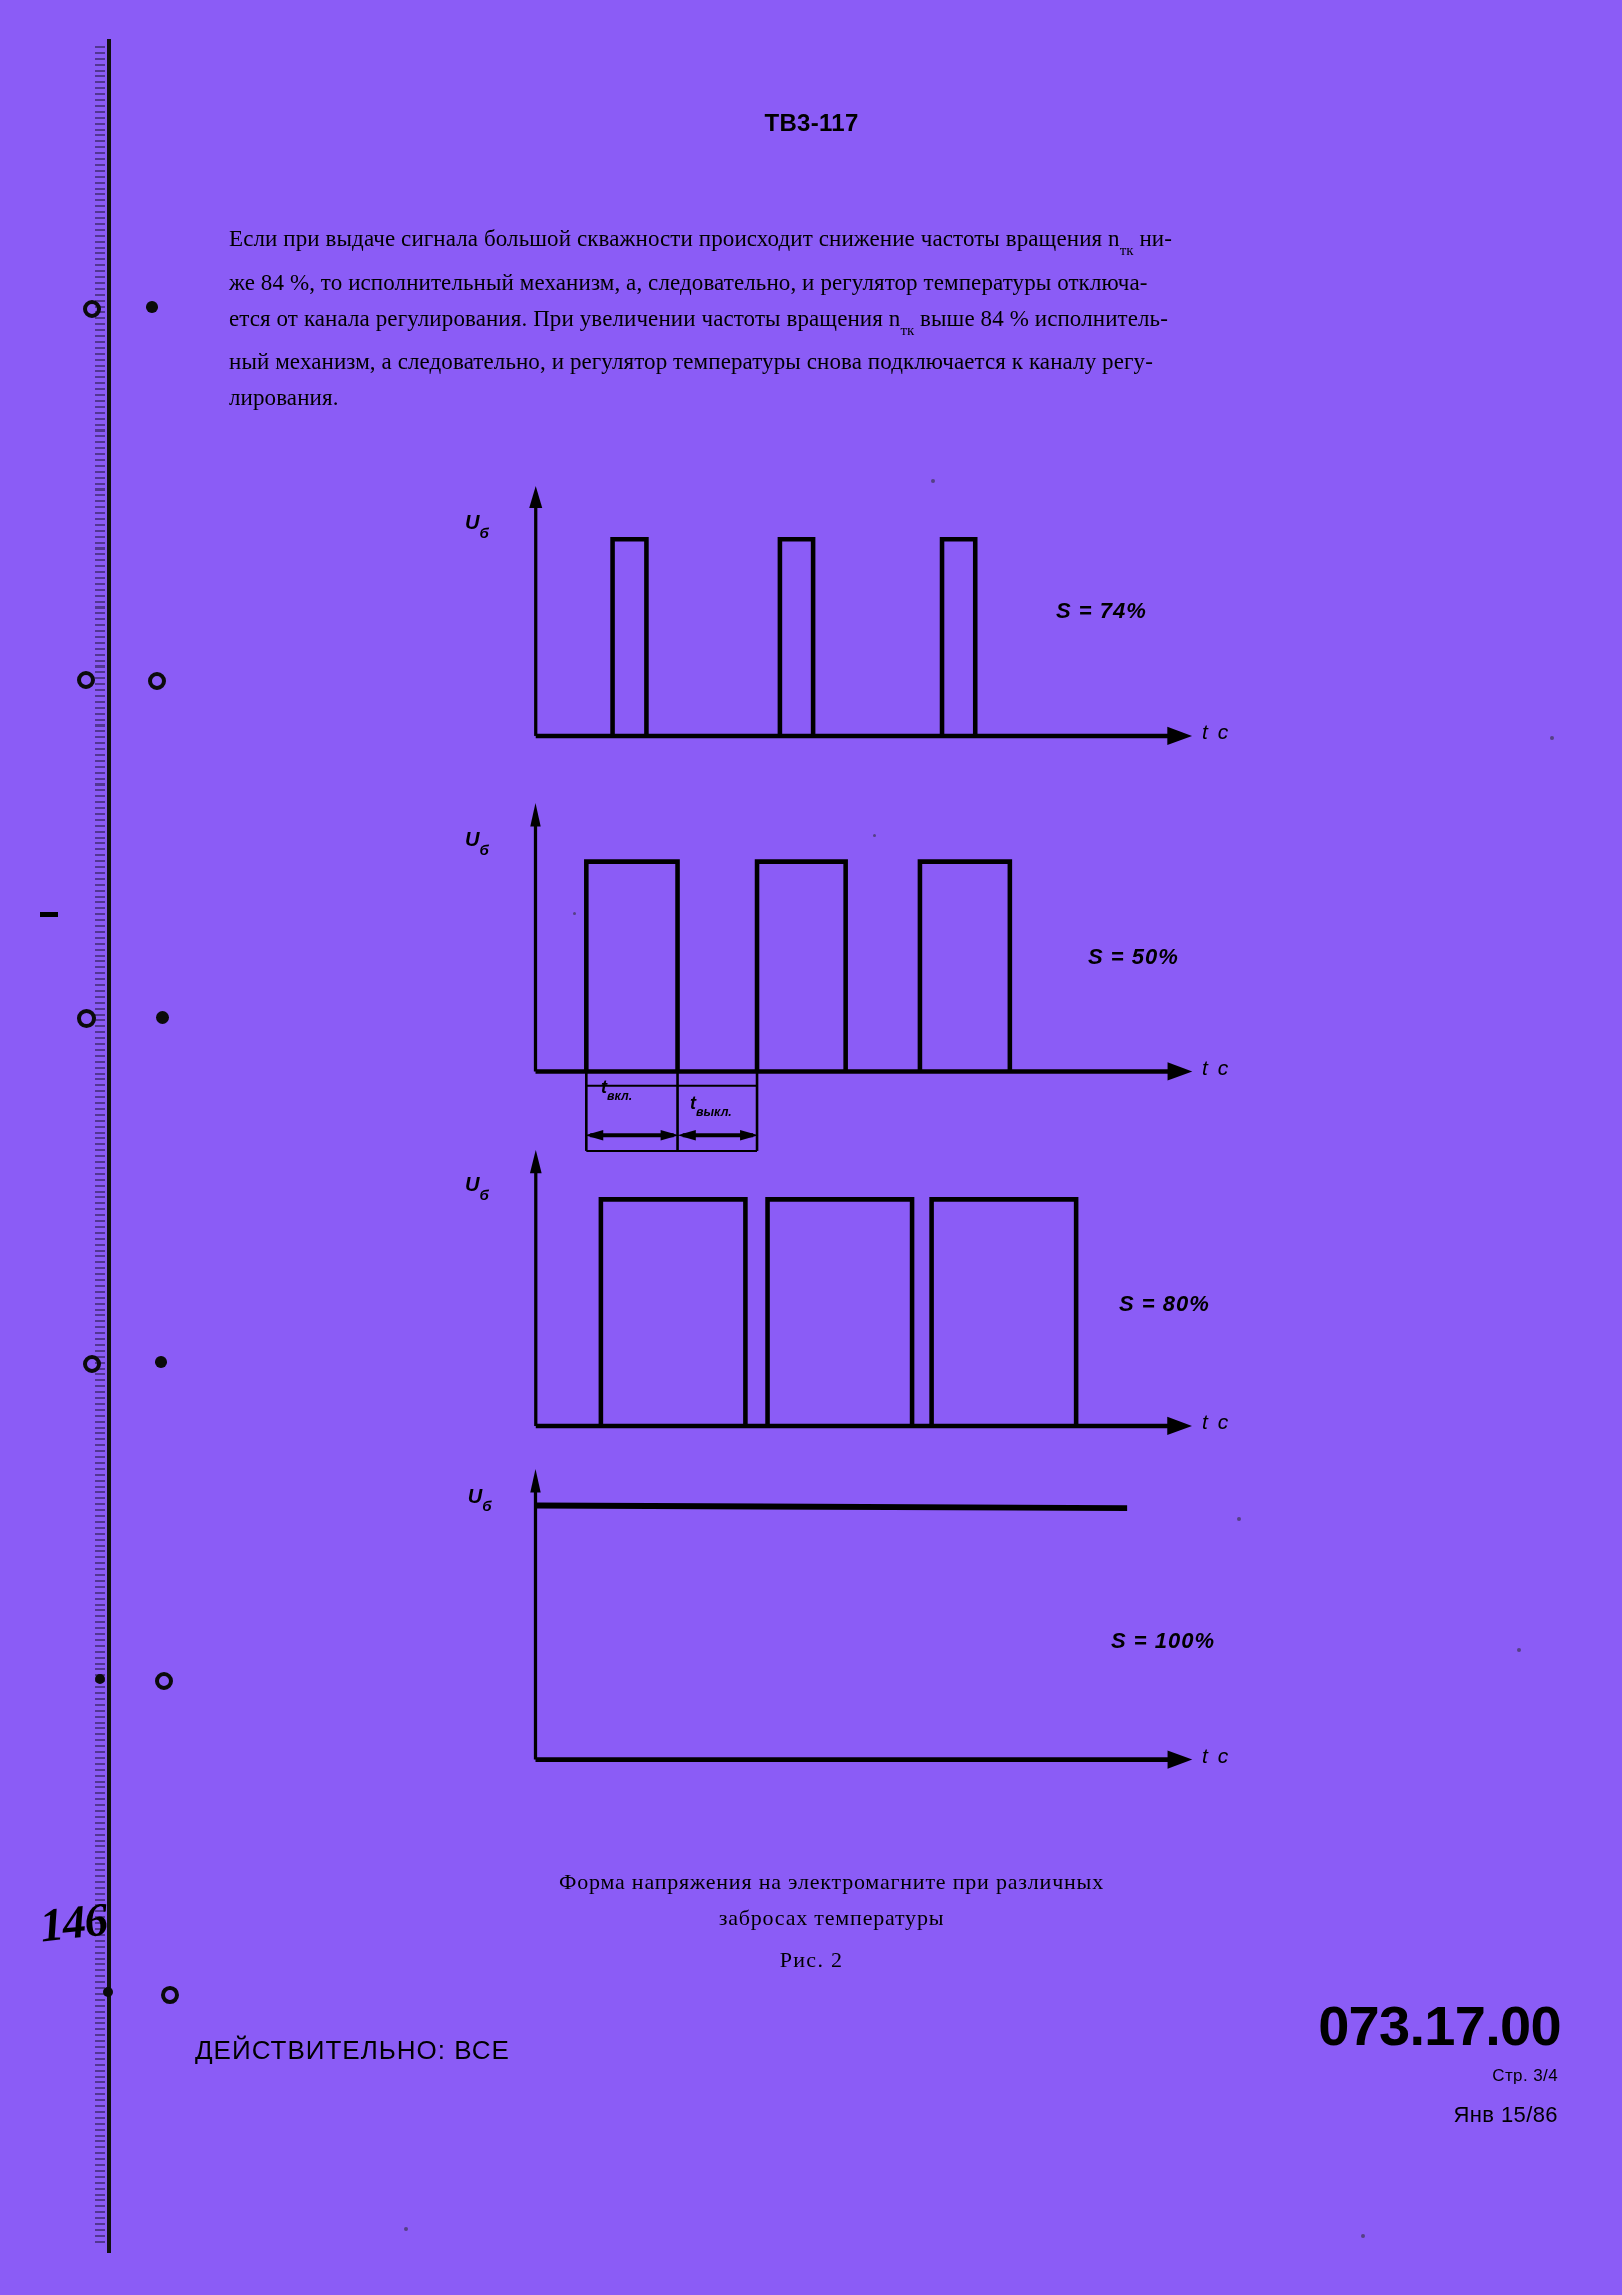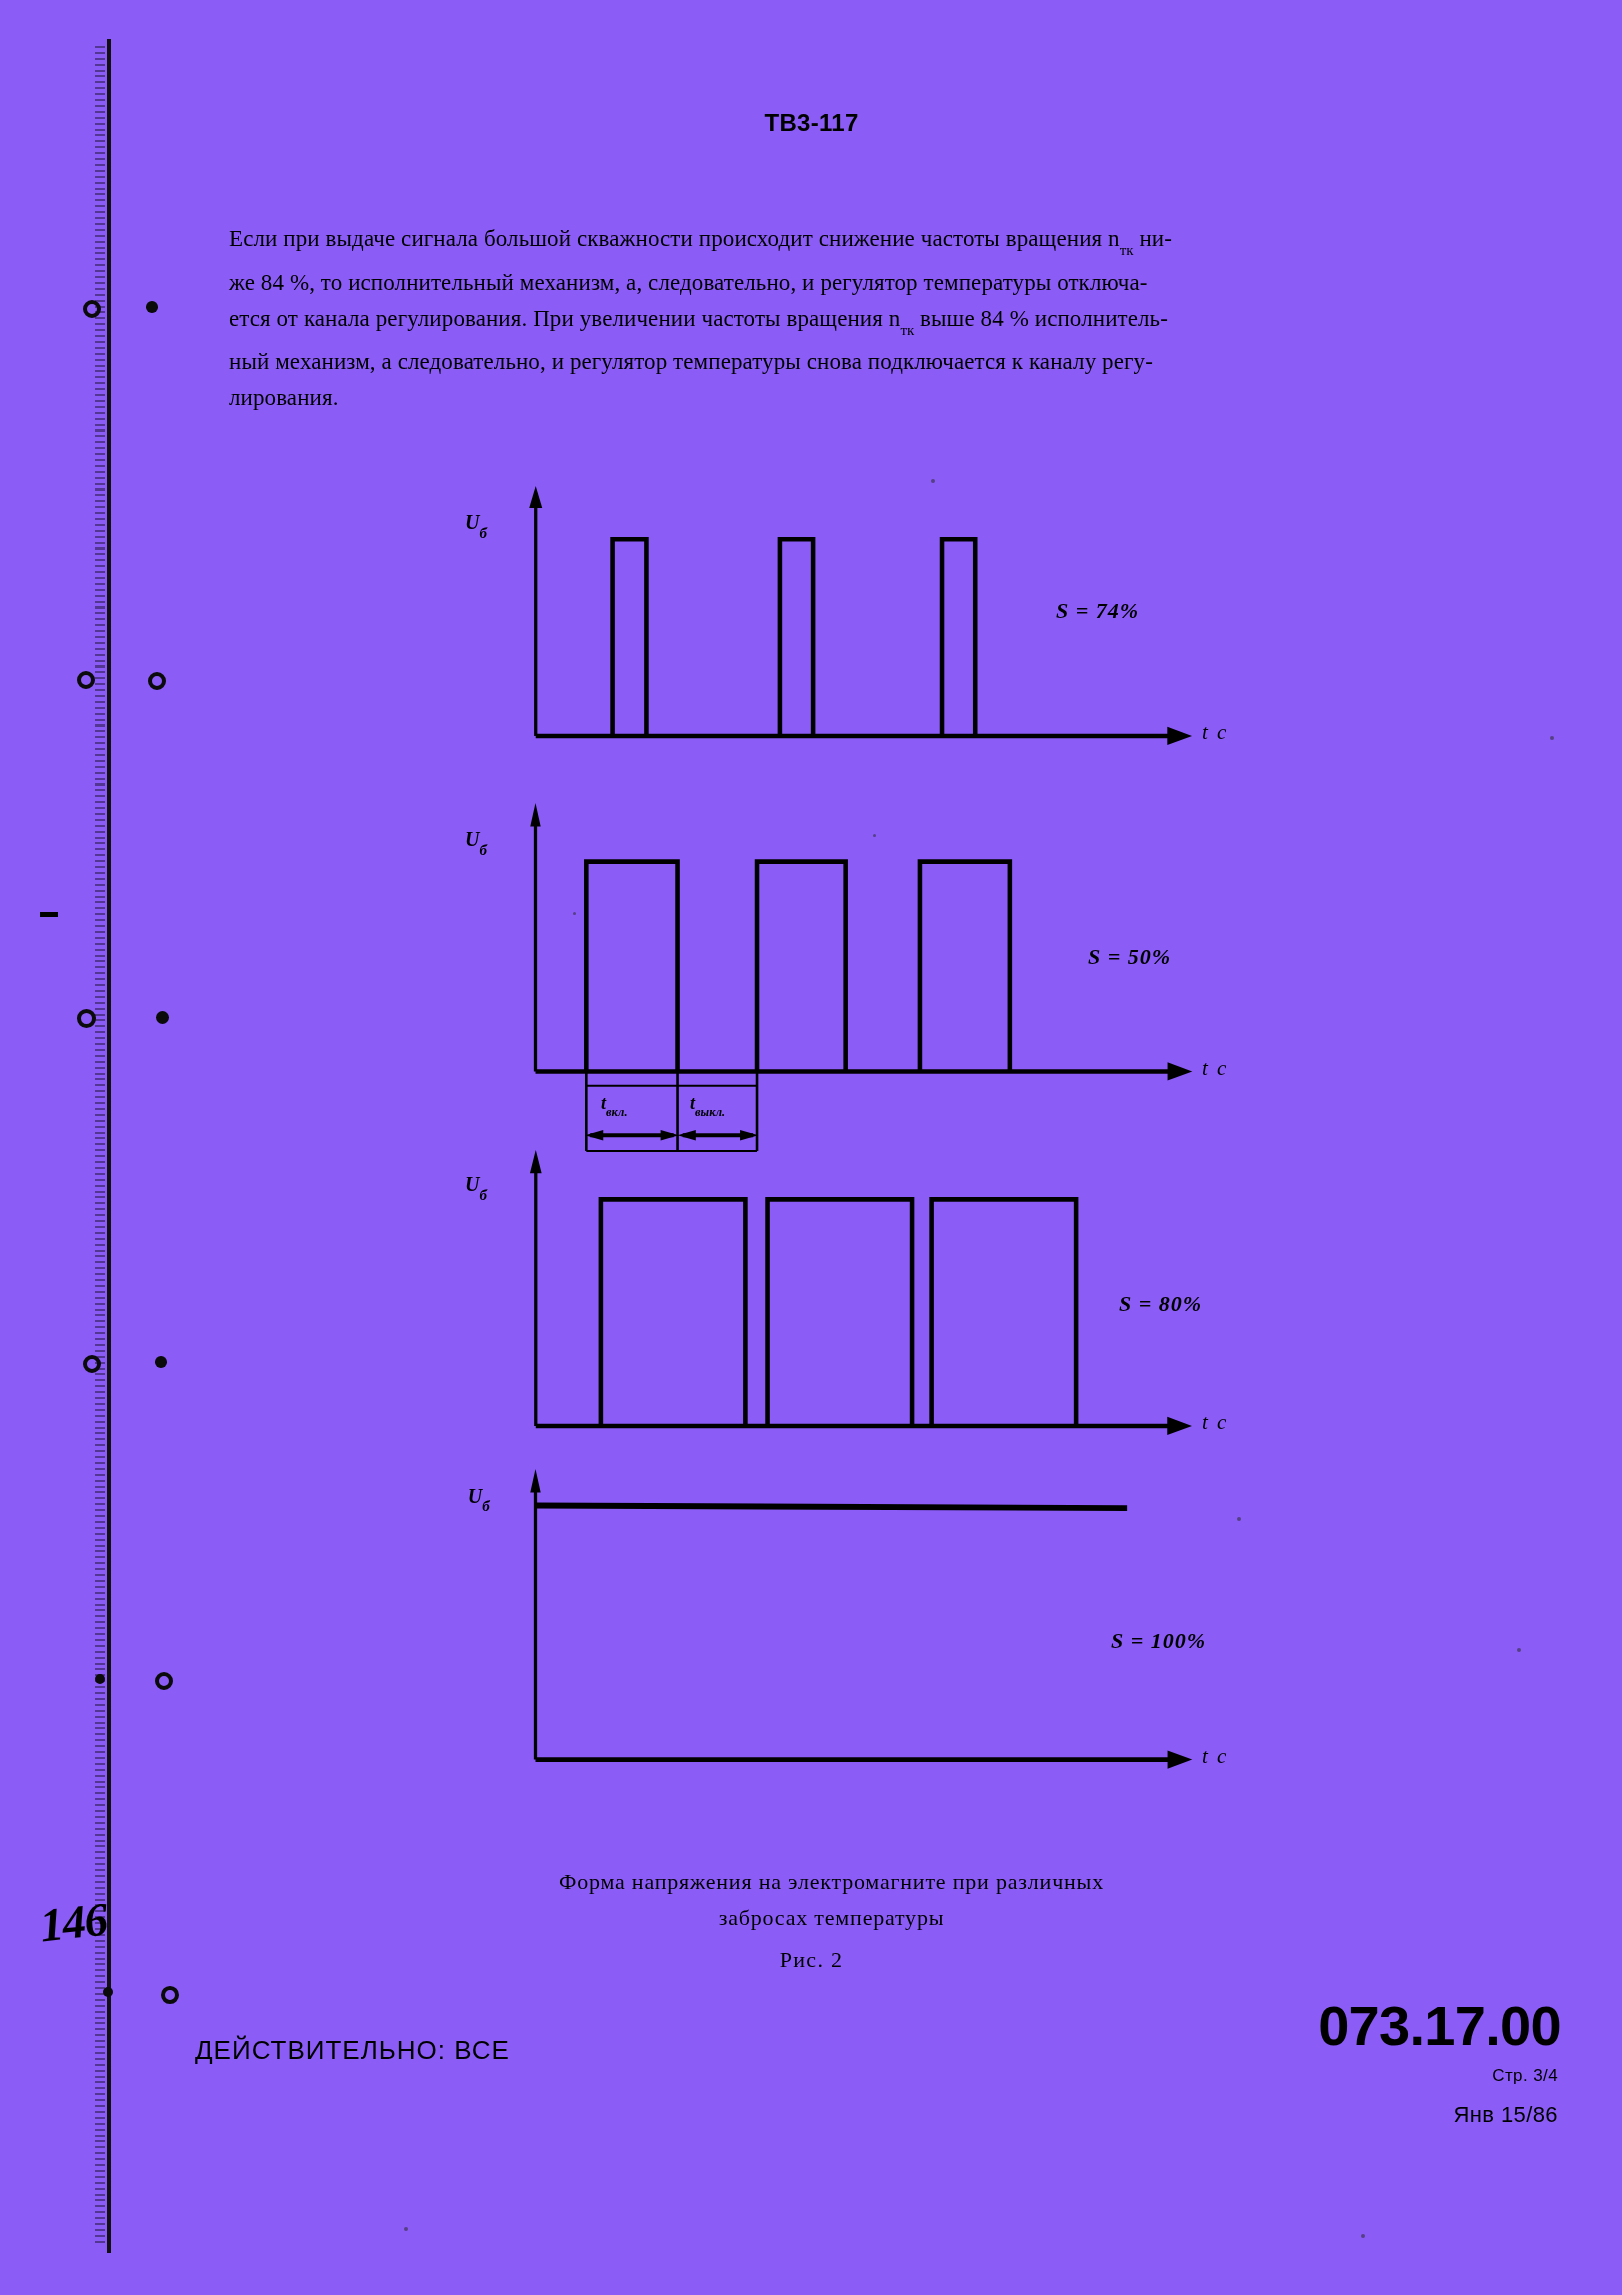--- a/index.html
+++ b/index.html
@@ -104,21 +104,21 @@
     position: absolute;
     left: 456px;
     top: 482px;
     width: 821px;
     height: 1368px;
   }
   .chart { position: absolute; left: 0; width: 821px; }
   .chart svg { display: block; }
   .ylabel, .xlabel, .slabel, .tlabel {
     position: absolute;
-    font-family: Liberation Serif, serif;
+    font-family: Liberation Sans, sans-serif;
     font-style: italic;
     white-space: nowrap;
   }
   .ylabel { font-size: 20px; font-weight: 600; }
   .xlabel { font-size: 21px; letter-spacing: 2px; }
   .slabel { font-size: 22px; font-weight: 600; letter-spacing: 1px; }
   .tlabel { font-size: 18px; font-weight: 600; }
   .tlabel .tsub {
     font-size: 12.4px;
     vertical-align: sub;
@@ -298,21 +298,21 @@
 
         <line x1="348" y1="516" x2="456" y2="516" stroke="#000" stroke-width="6"></line>
         <polygon points="340,516 368,508 368,524" fill="#000"></polygon>
         <polygon points="464,516 436,508 436,524" fill="#000"></polygon>
       </svg>
       <div class="ylabel" style="left:9px; top:29px;">
         <span>U</span><span class="sub">б</span>
       </div>
       <div class="xlabel" style="left:746px; top:257px;">t c</div>
       <div class="slabel" style="left:632px; top:145px;">S = 50%</div>
-      <div class="tlabel" style="left:145px; top:294px;">
+      <div class="tlabel" style="left:145px; top:278px;">
         <span>t</span><span class="tsub">вкл.</span>
       </div>
       <div class="tlabel" style="left:234px; top:294px;">
         <span>t</span><span class="tsub">выкл.</span>
       </div>
     </div>
 
     <div class="chart" style="top:664px; height:319px;">
       <svg width="821" height="319" viewBox="0 0 1260 490">
         <line x1="122" y1="22" x2="122" y2="430" stroke="#000" stroke-width="5"></line>

